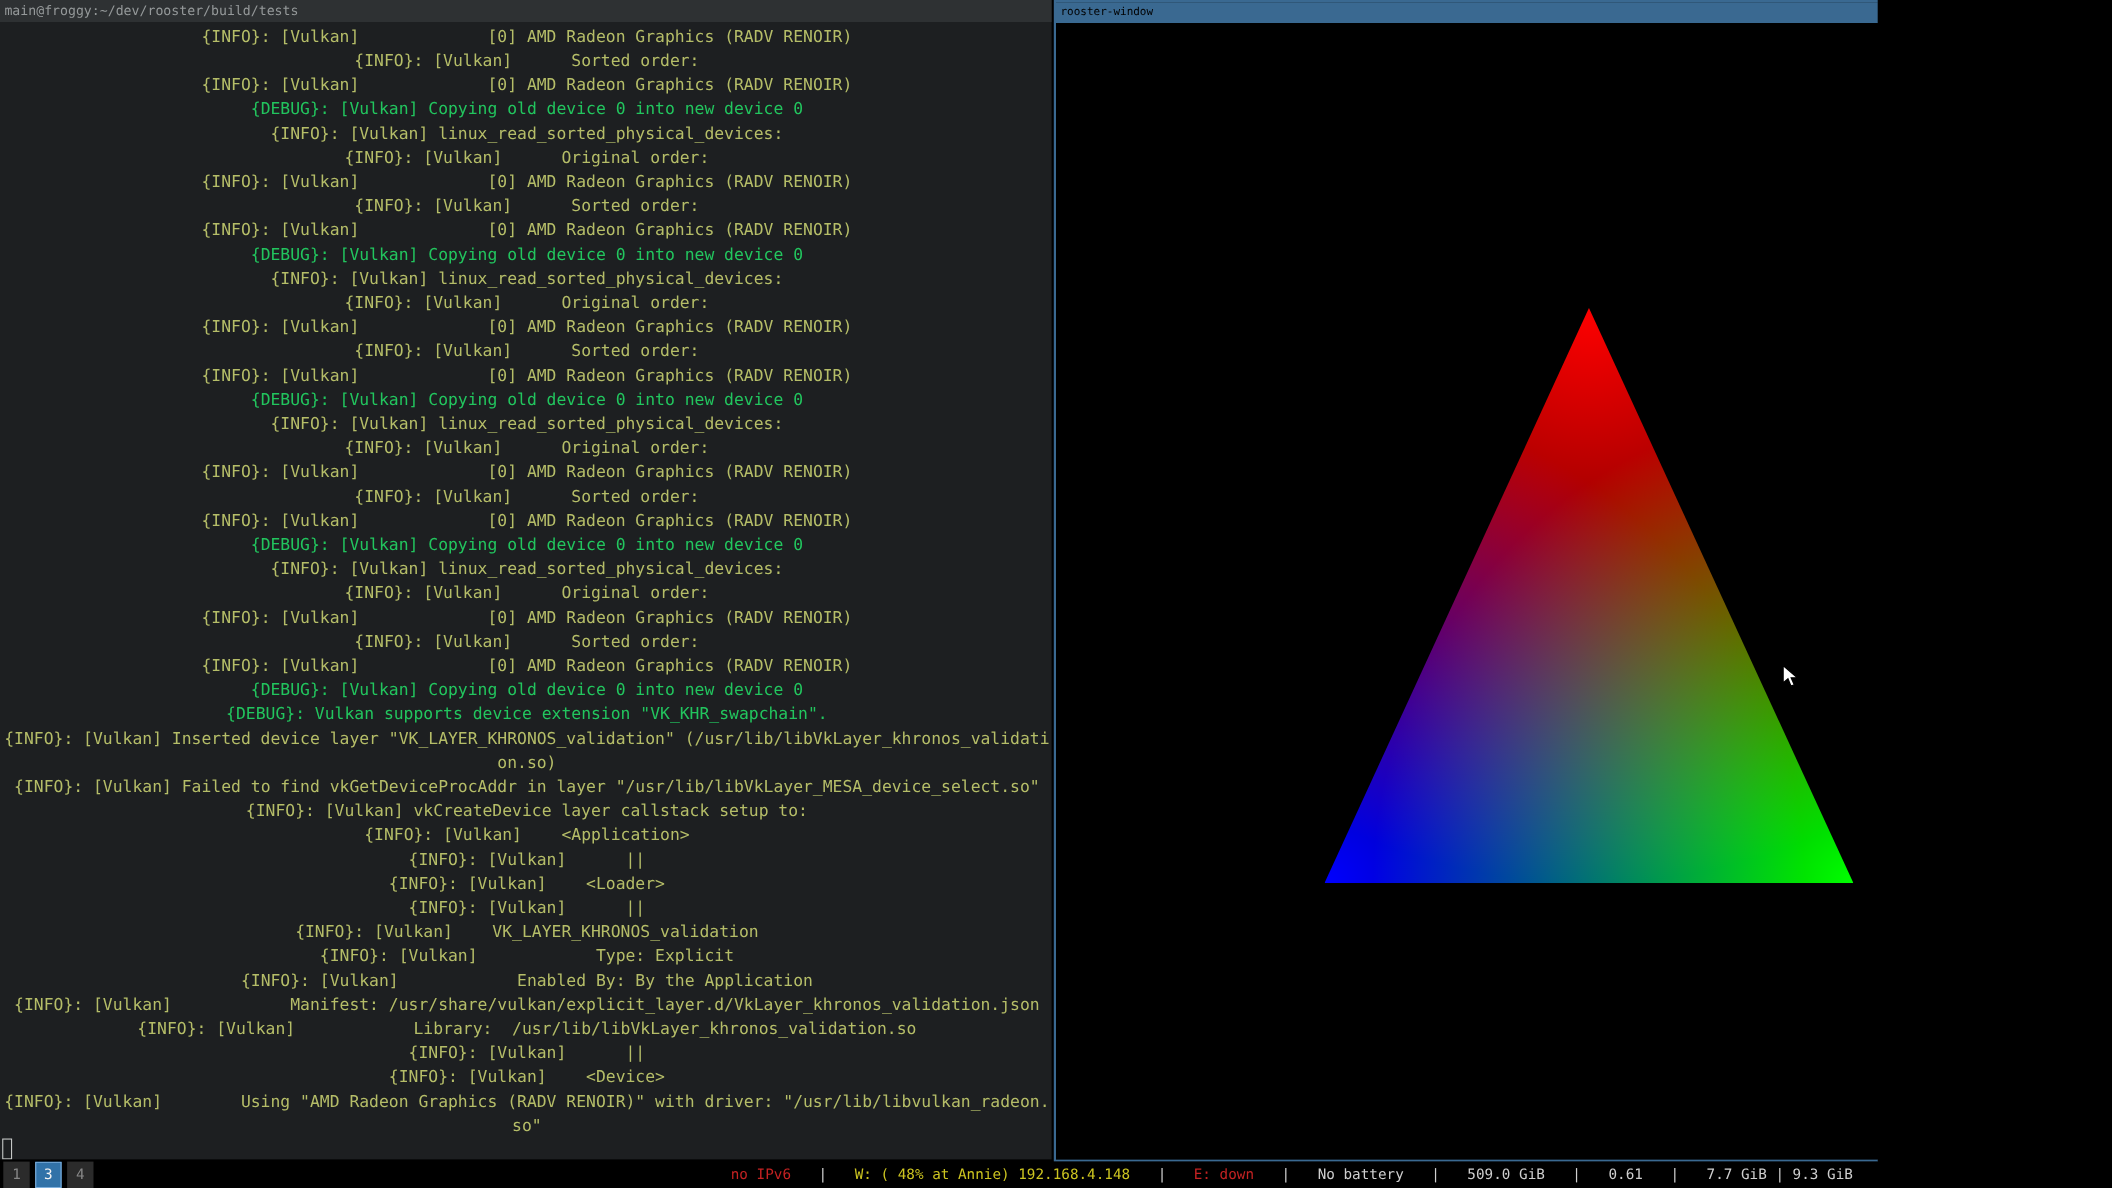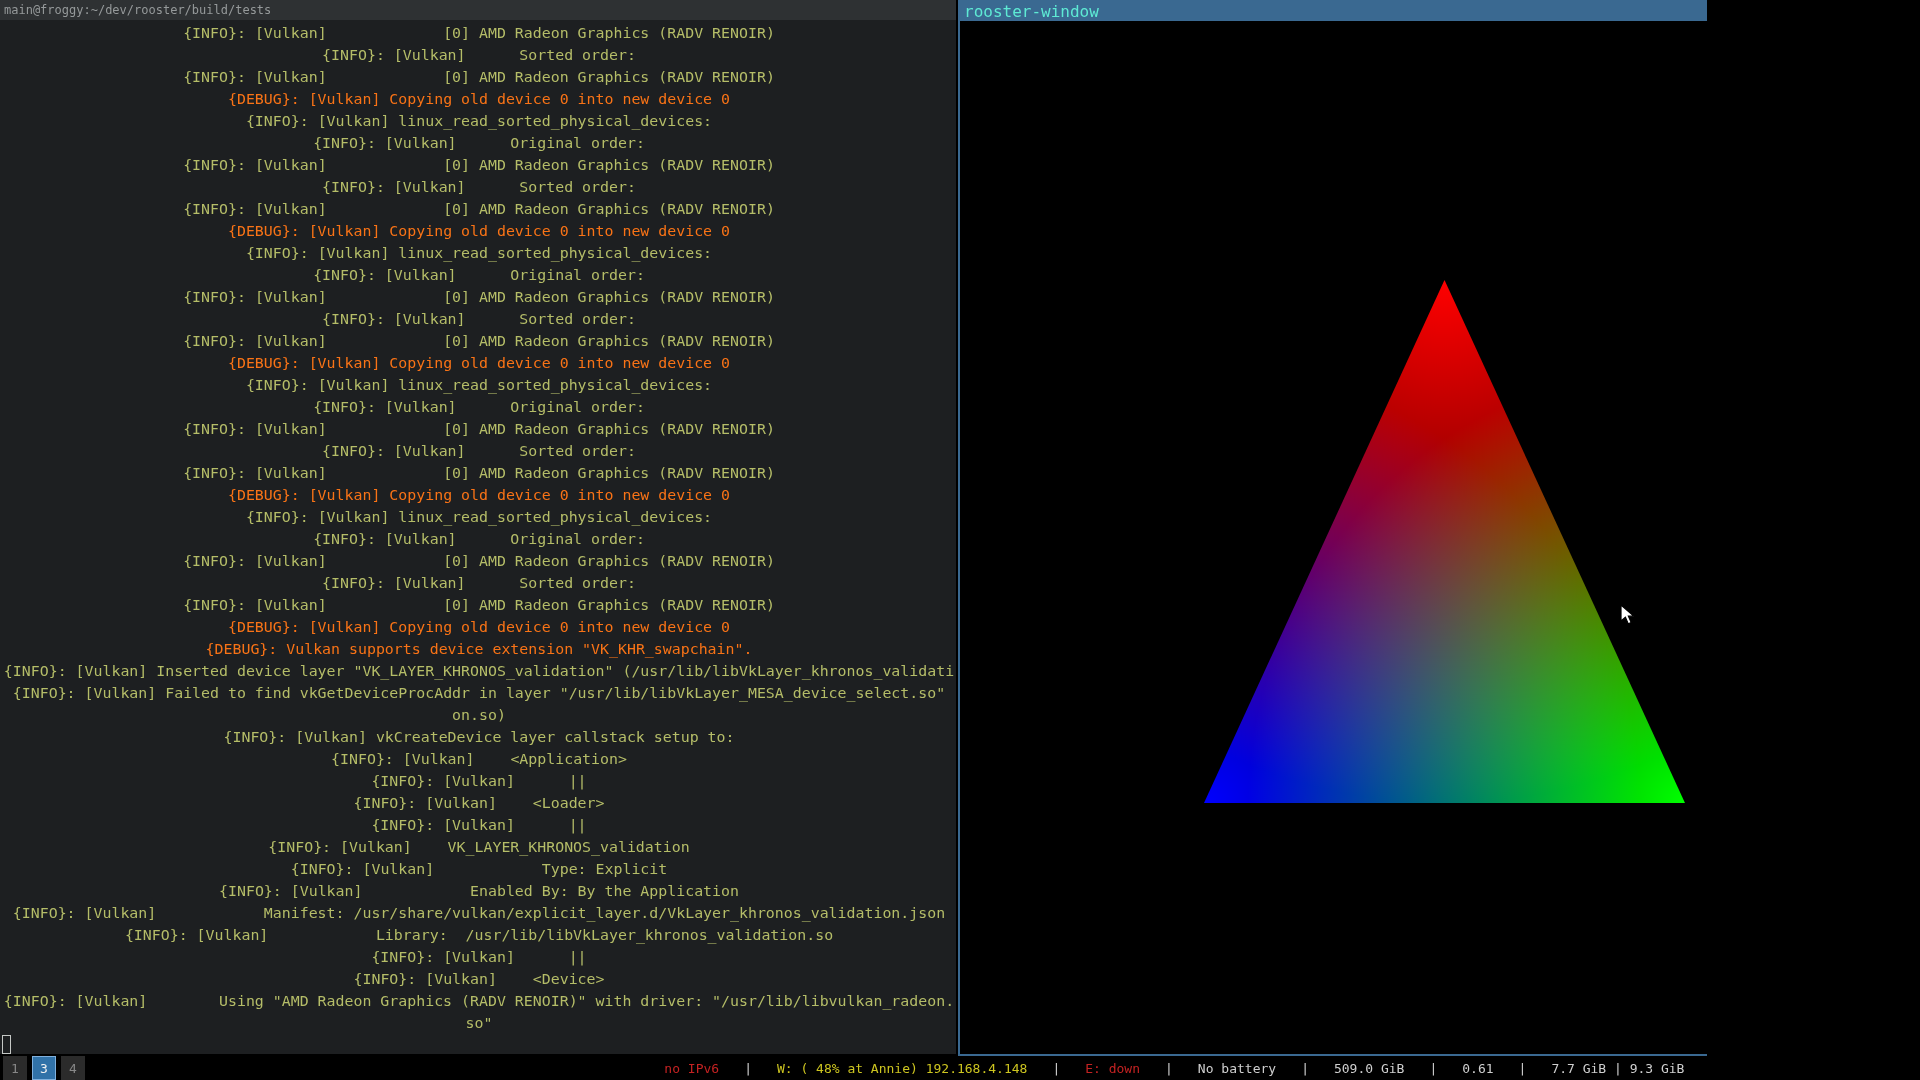--- a/index.html
+++ b/index.html
@@ -37,42 +37,42 @@
   }
   .term-line {
     white-space: pre;
     font-size: 14.9px;
     line-height: 22px;
     height: 22px;
     overflow: hidden;
     text-align: center;
   }
   .term-line.info  { color: #b5bd68; }
-  .term-line.debug { color: #f97316; }
+  .term-line.debug { color: #22c55e; }
   .term-cursor {
     width: 9px;
     height: 19px;
     border: 1px solid #c5c8c6;
     margin-top: 1px;
   }
 
   
   .rooster-window {
     position: absolute;
     left: 958px; top: 0;
     width: 962px;
     height: 1056px;
     border: 2px solid #3a6991;
     background: #000;
   }
   .rooster-titlebar {
     height: 19px;
     background: #3a6991;
-    color: #5eead4;
-    font-size: 16px;
+    color: #000000;
+    font-size: 10px;
     line-height: 19px;
     padding-left: 4px;
     white-space: pre;
   }
   .rooster-content {
     position: relative;
     width: 100%;
     height: calc(100% - 19px);
     background: #000;
     overflow: hidden;
@@ -178,22 +178,22 @@
         <div class="term-line info">{INFO}: [Vulkan]             [0] AMD Radeon Graphics (RADV RENOIR)</div>
         <div class="term-line debug">{DEBUG}: [Vulkan] Copying old device 0 into new device 0</div>
         <div class="term-line info">{INFO}: [Vulkan] linux_read_sorted_physical_devices:</div>
         <div class="term-line info">{INFO}: [Vulkan]      Original order:</div>
         <div class="term-line info">{INFO}: [Vulkan]             [0] AMD Radeon Graphics (RADV RENOIR)</div>
         <div class="term-line info">{INFO}: [Vulkan]      Sorted order:</div>
         <div class="term-line info">{INFO}: [Vulkan]             [0] AMD Radeon Graphics (RADV RENOIR)</div>
         <div class="term-line debug">{DEBUG}: [Vulkan] Copying old device 0 into new device 0</div>
         <div class="term-line debug">{DEBUG}: Vulkan supports device extension "VK_KHR_swapchain".</div>
         <div class="term-line info">{INFO}: [Vulkan] Inserted device layer "VK_LAYER_KHRONOS_validation" (/usr/lib/libVkLayer_khronos_validati</div>
+        <div class="term-line info">on.so)</div>
         <div class="term-line info">{INFO}: [Vulkan] Failed to find vkGetDeviceProcAddr in layer "/usr/lib/libVkLayer_MESA_device_select.so"</div>
-        <div class="term-line info">on.so)</div>
         <div class="term-line info">{INFO}: [Vulkan] vkCreateDevice layer callstack setup to:</div>
         <div class="term-line info">{INFO}: [Vulkan]    &lt;Application&gt;</div>
         <div class="term-line info">{INFO}: [Vulkan]      ||</div>
         <div class="term-line info">{INFO}: [Vulkan]    &lt;Loader&gt;</div>
         <div class="term-line info">{INFO}: [Vulkan]      ||</div>
         <div class="term-line info">{INFO}: [Vulkan]    VK_LAYER_KHRONOS_validation</div>
         <div class="term-line info">{INFO}: [Vulkan]            Type: Explicit</div>
         <div class="term-line info">{INFO}: [Vulkan]            Enabled By: By the Application</div>
         <div class="term-line info">{INFO}: [Vulkan]            Manifest: /usr/share/vulkan/explicit_layer.d/VkLayer_khronos_validation.json</div>
         <div class="term-line info">{INFO}: [Vulkan]            Library:  /usr/lib/libVkLayer_khronos_validation.so</div>

